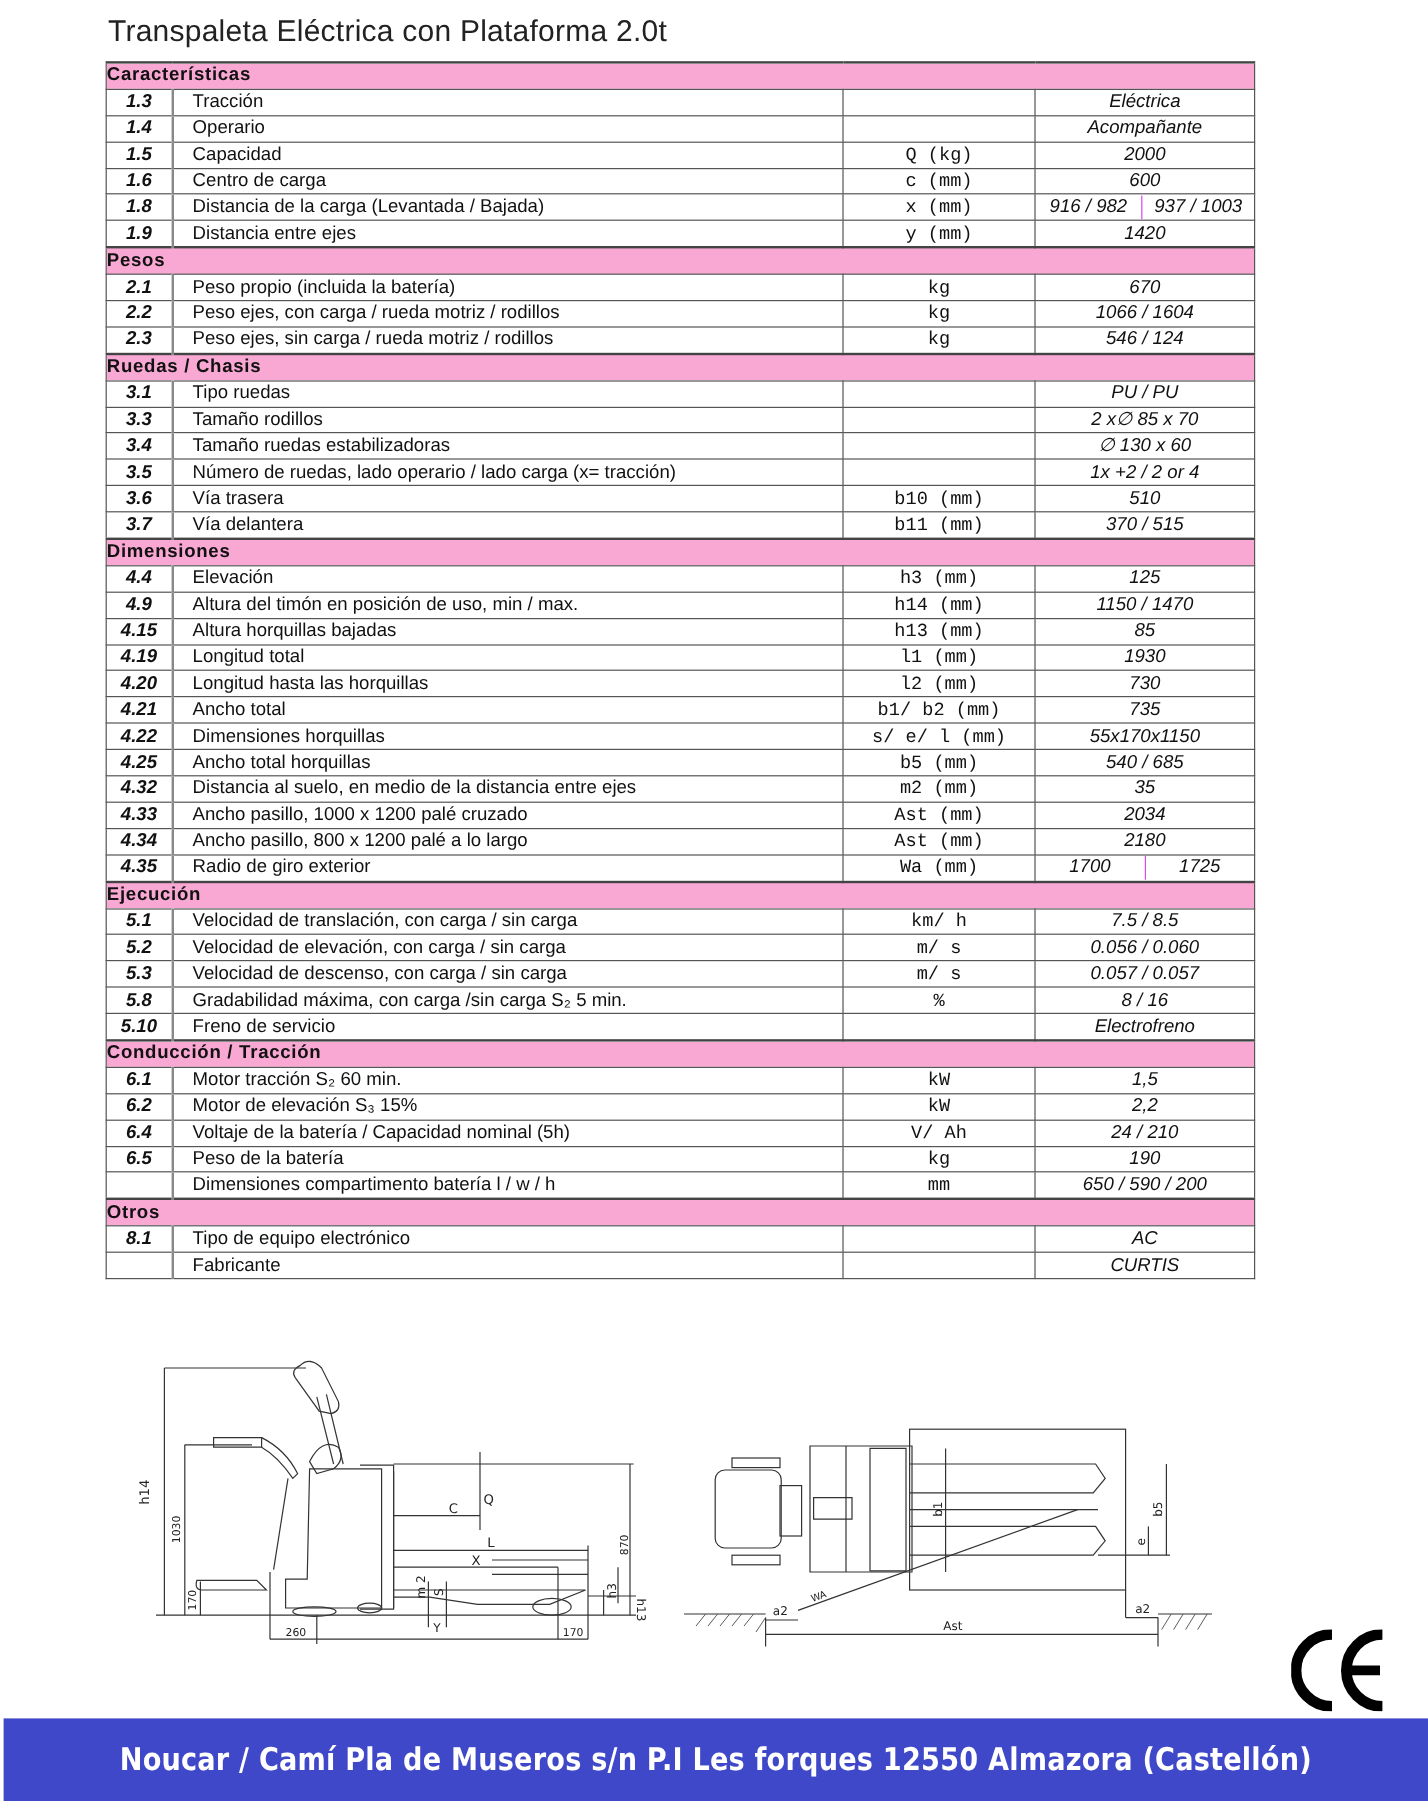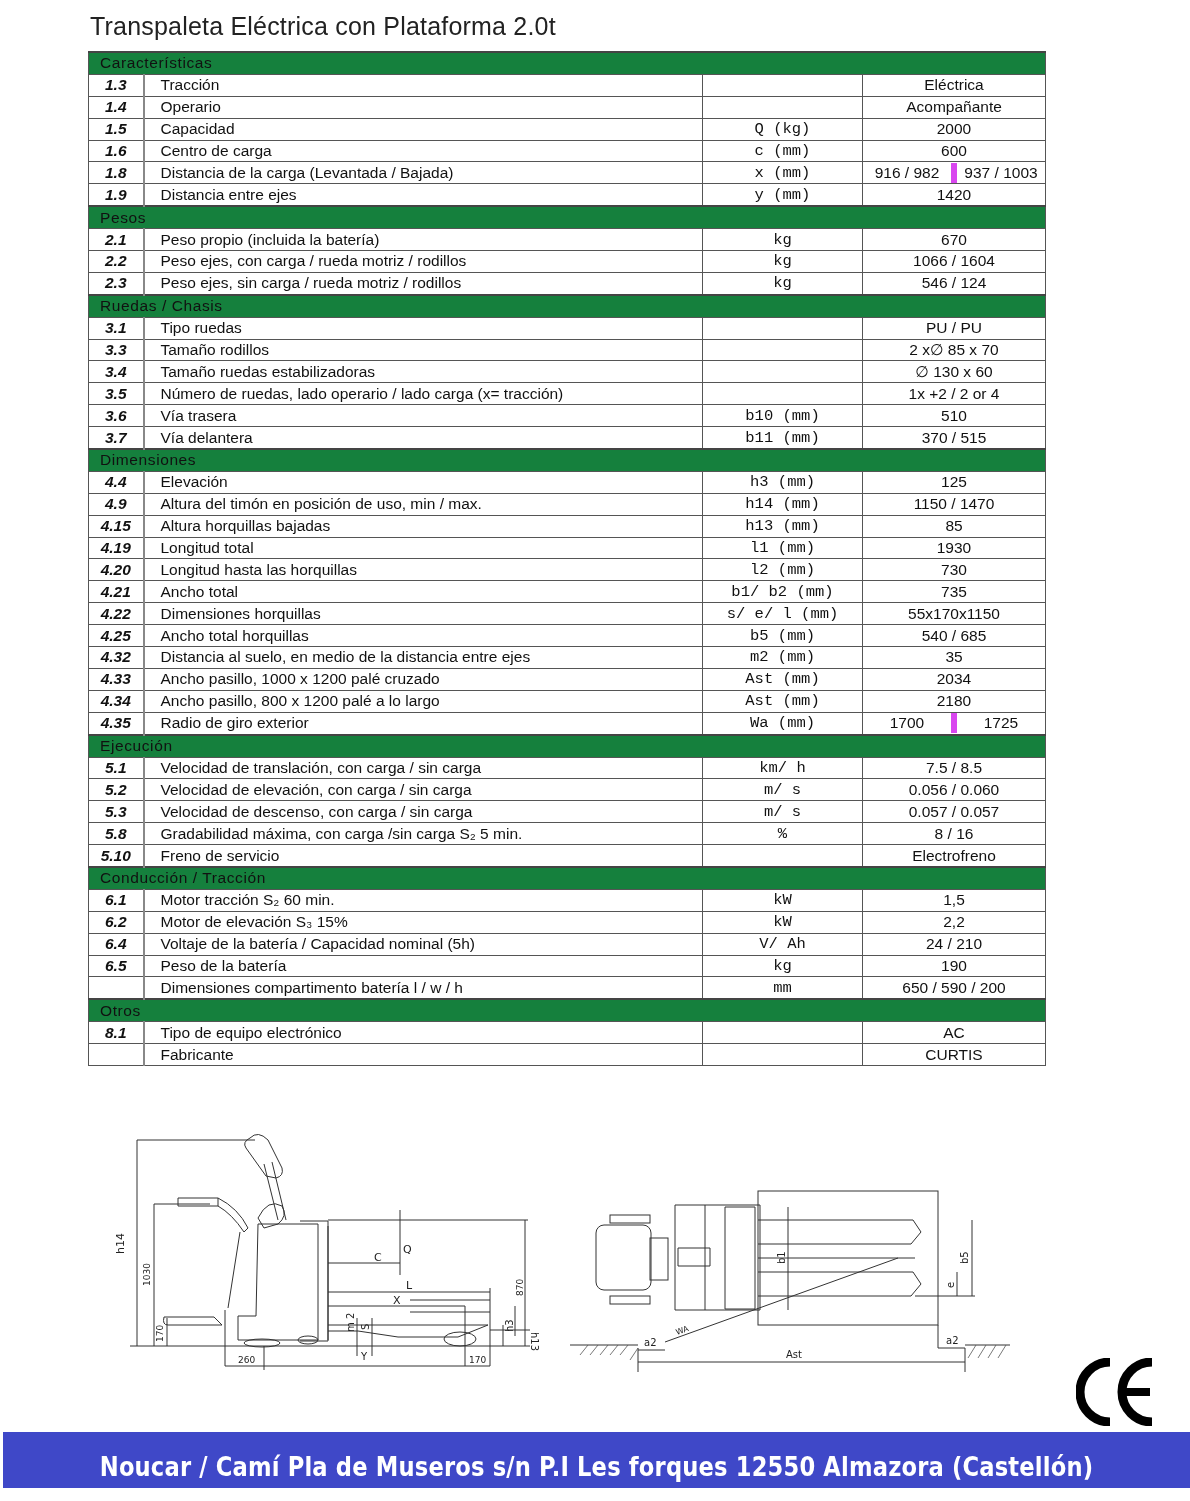--- a/index.html
+++ b/index.html
@@ -11,31 +11,31 @@
                   table-layout: fixed; font-size: 15.5px; }
     .spec-table col.c-num { width: 55px; }
     .spec-table col.c-desc { width: 559px; }
     .spec-table col.c-unit { width: 160px; }
     .spec-table col.c-val { width: 183px; }
     .spec-table td { border: 1px solid #555; height: 20.9px; padding: 0; line-height: 20px;
                      white-space: nowrap; overflow: hidden; }
     .spec-table td.num { text-align: center; font-weight: bold; border-right: 2px solid #888; font-style: italic; }
     .spec-table td.desc { padding-left: 16px; border-left: none; }
     .spec-table td.unit { text-align: center; font-family: Liberation Mono, monospace; }
-    .spec-table td.val { text-align: center; }
-    .spec-table tr.section td { background: #15803d; font-weight: normal; padding-left: 11px;
+    .spec-table td.val { text-align: center; font-style: italic; }
+    .spec-table tr.section td { background: #f9a8d4; font-weight: bold; 
                                 letter-spacing: 0.6px; border-top: 2px solid #444; }
     .split { display: flex; height: 100%; align-items: center; }
     .split span { flex: 1; text-align: center; }
-    .split span + span { border-left: 6px solid #d946ef; }
+    .split span + span { border-left: 1px solid #d946ef; }
     .split.wide span:first-child { flex: 0 0 88px; }
     .diagram { position: absolute; }
     .diagram svg { display: block; }
     .ce-mark { position: absolute; left: 1076px; top: 1358px; width: 80px; height: 68px; }
-    .footer { position: absolute; left: 3px; top: 1432px; width: 1187px; height: 56px;
+    .footer { position: absolute; left: 3px; top: 1432px; width: 1187px; height: 69px;
               background: #3f48c8; color: #ffffff; }
     .footer-text { position: absolute; left: 0; right: 0; top: 20px; text-align: center;
                    font-size: 26px; font-weight: bold; letter-spacing: 0.2px;
                    font-family: "DejaVu Sans", sans-serif; transform: scaleX(0.87); }
     .dl { font-family: "DejaVu Sans", sans-serif; fill: #222; }
   </style>
 </head>
 <body>
 
 <div class="title">Transpaleta Eléctrica con Plataforma 2.0t</div>

